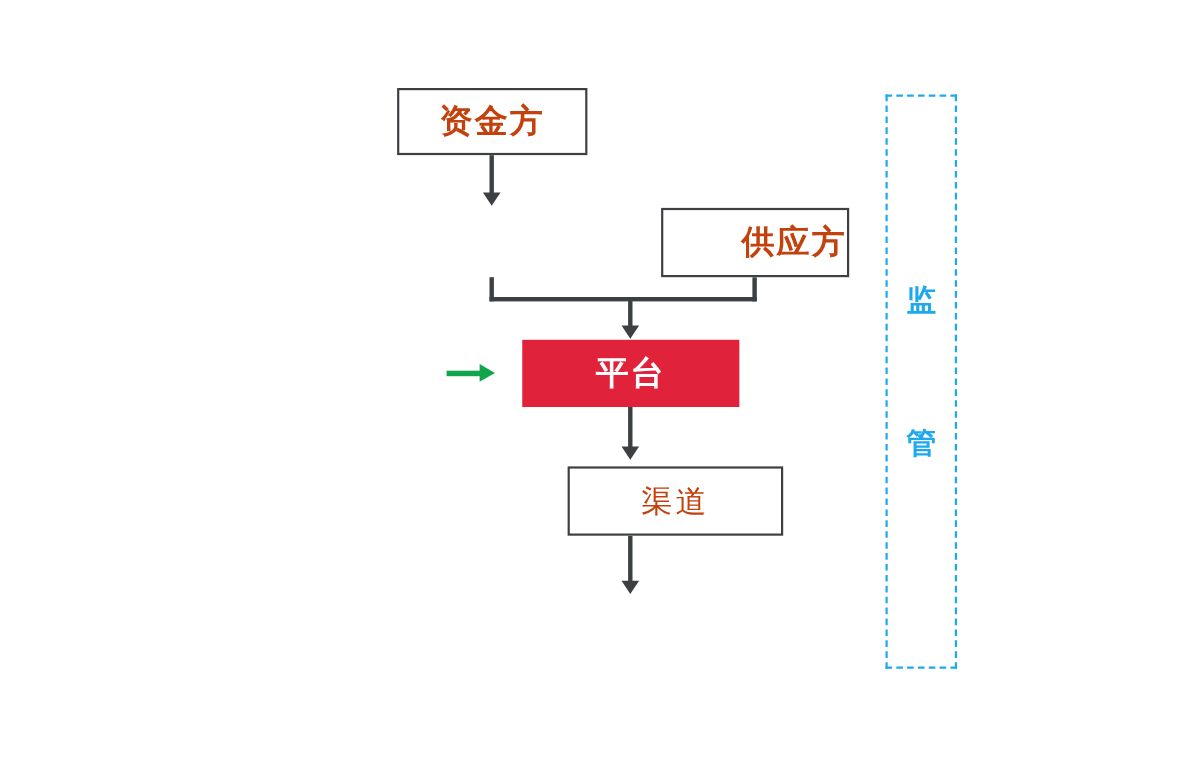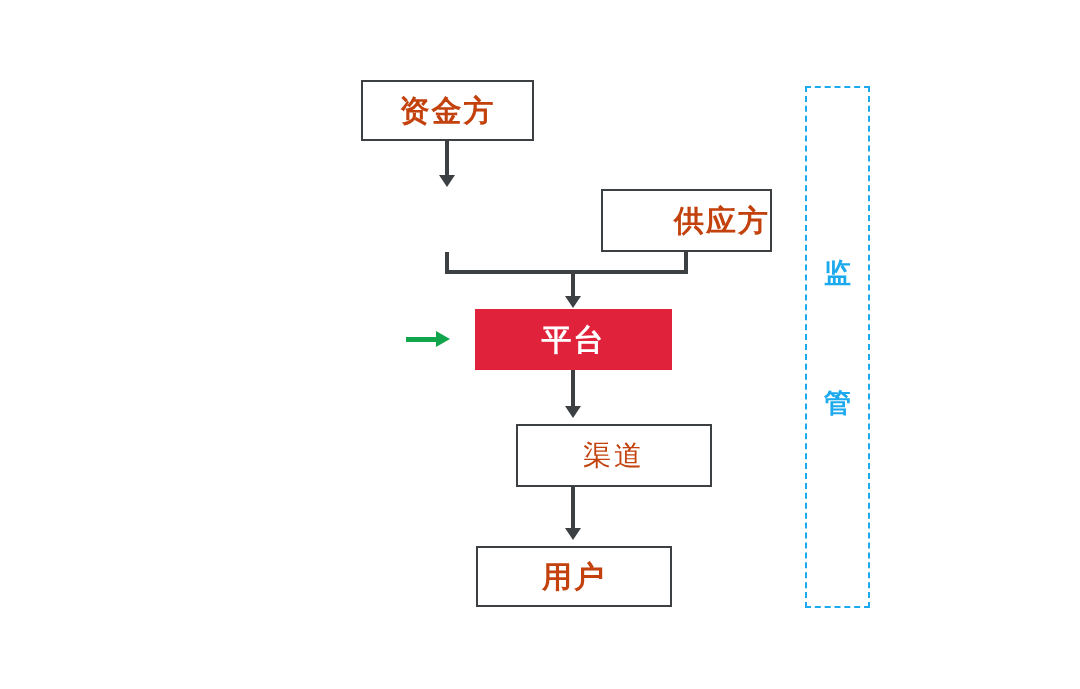--- a/index.html
+++ b/index.html
@@ -156,22 +156,19 @@
 
 
   <div class="node" id="node-platform">
     <span class="node-label">平台</span>
   </div>
 
   <div class="node plain" id="node-channel">
     <span class="node-label">渠道</span>
   </div>
 
-  <div class="node" id="node-user">
-    <span class="node-label">用户</span>
-  </div>
 
   <div id="panel-supervision">
     <span class="supervision-char" id="supervision-char-0">监</span>
     <span class="supervision-char" id="supervision-char-1">管</span>
   </div>
 
 </div>
 
 </body></html>

